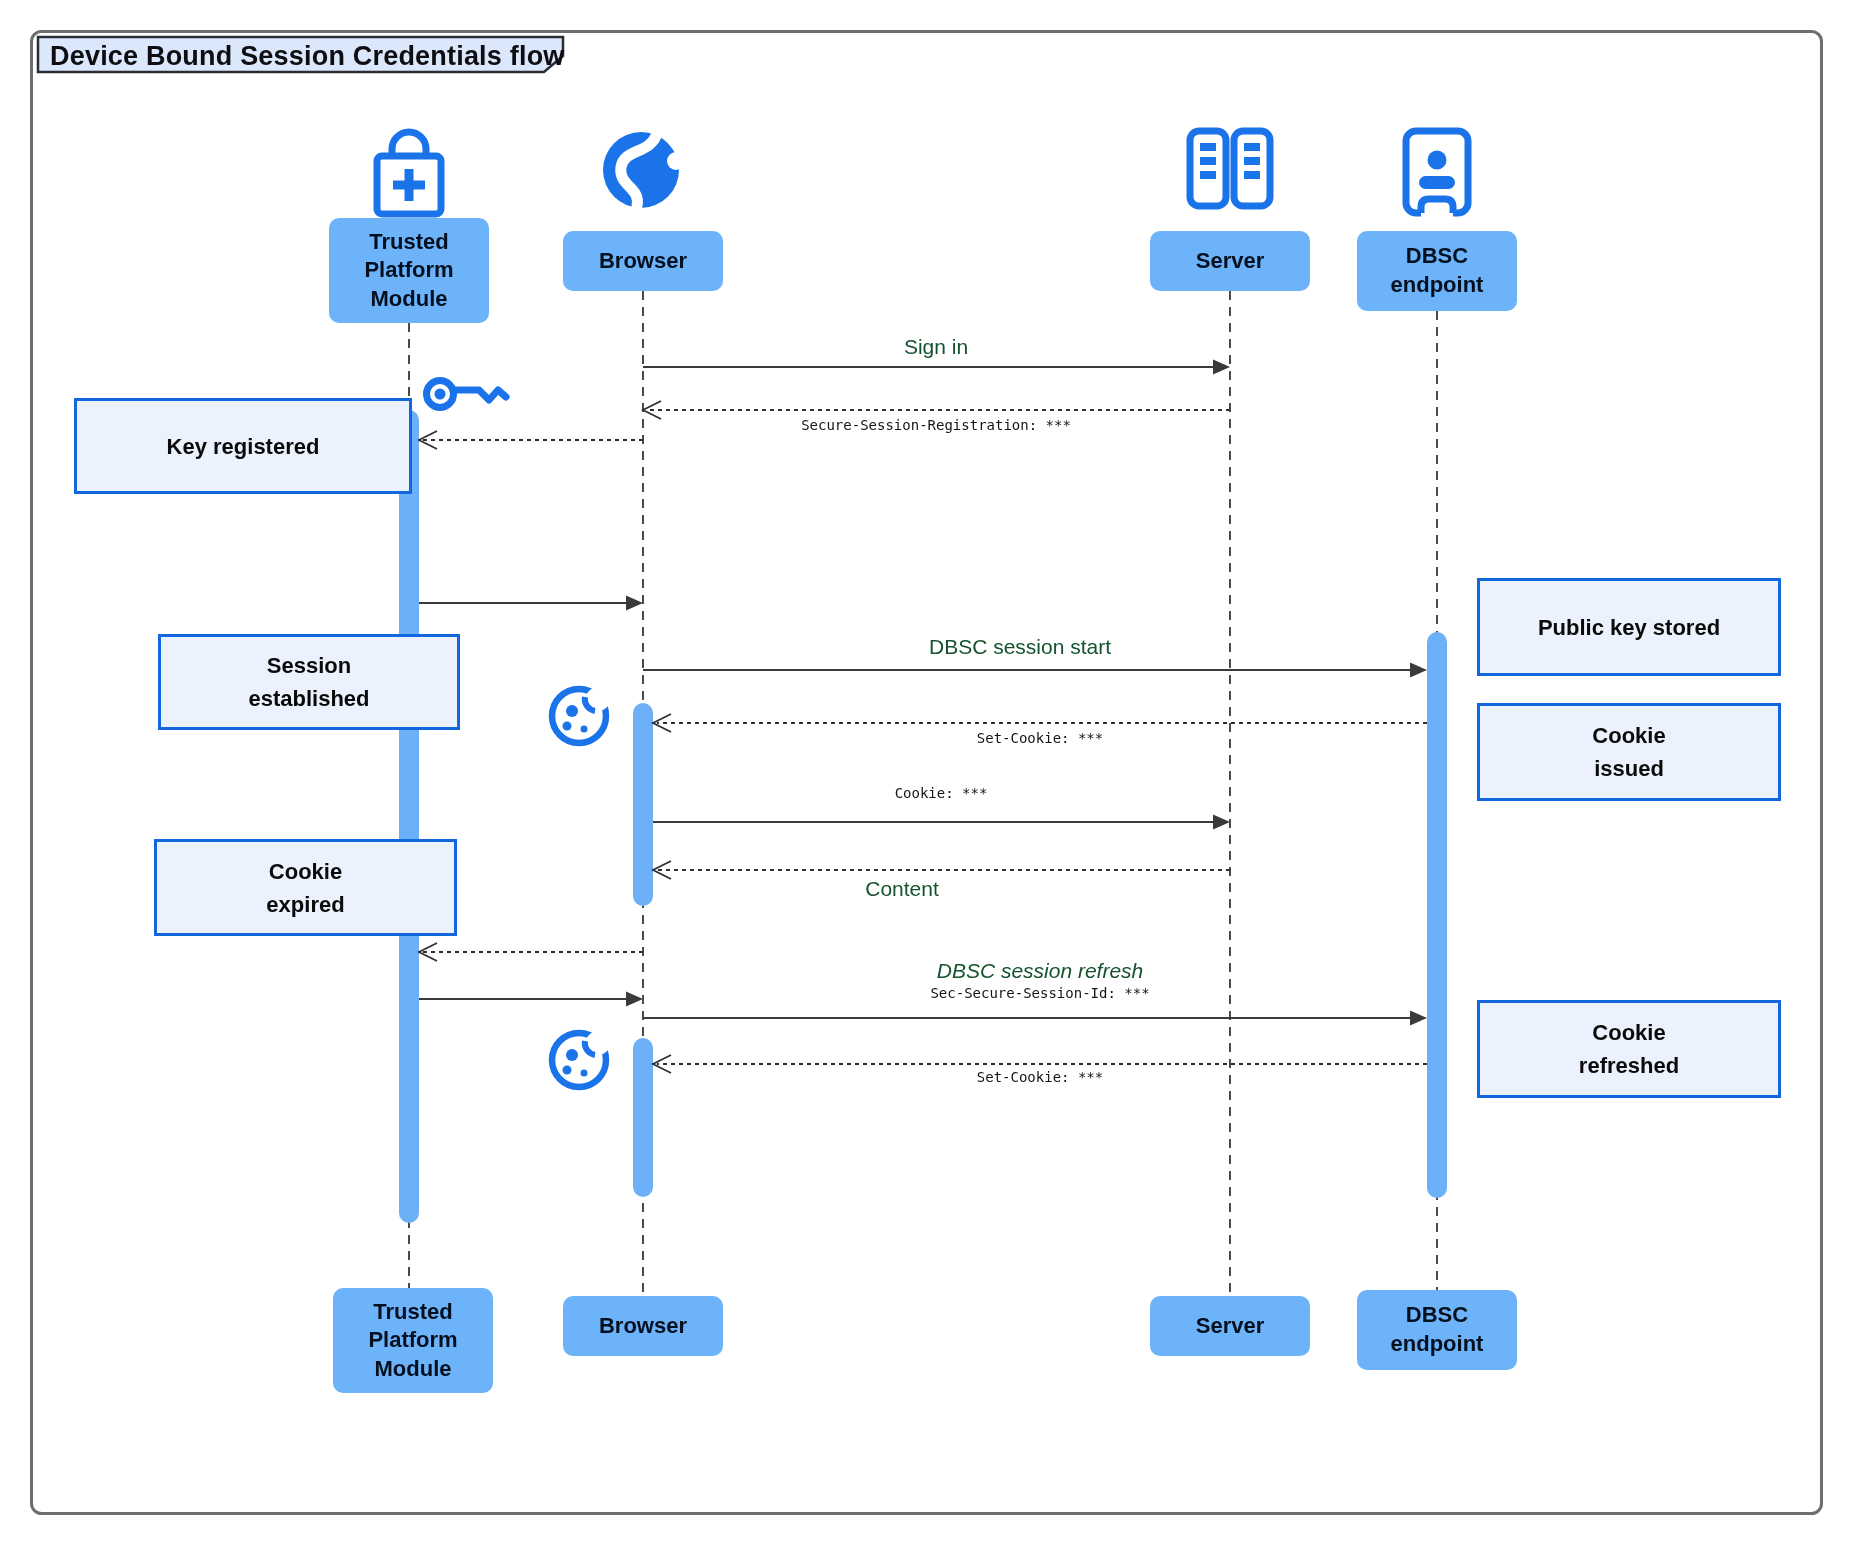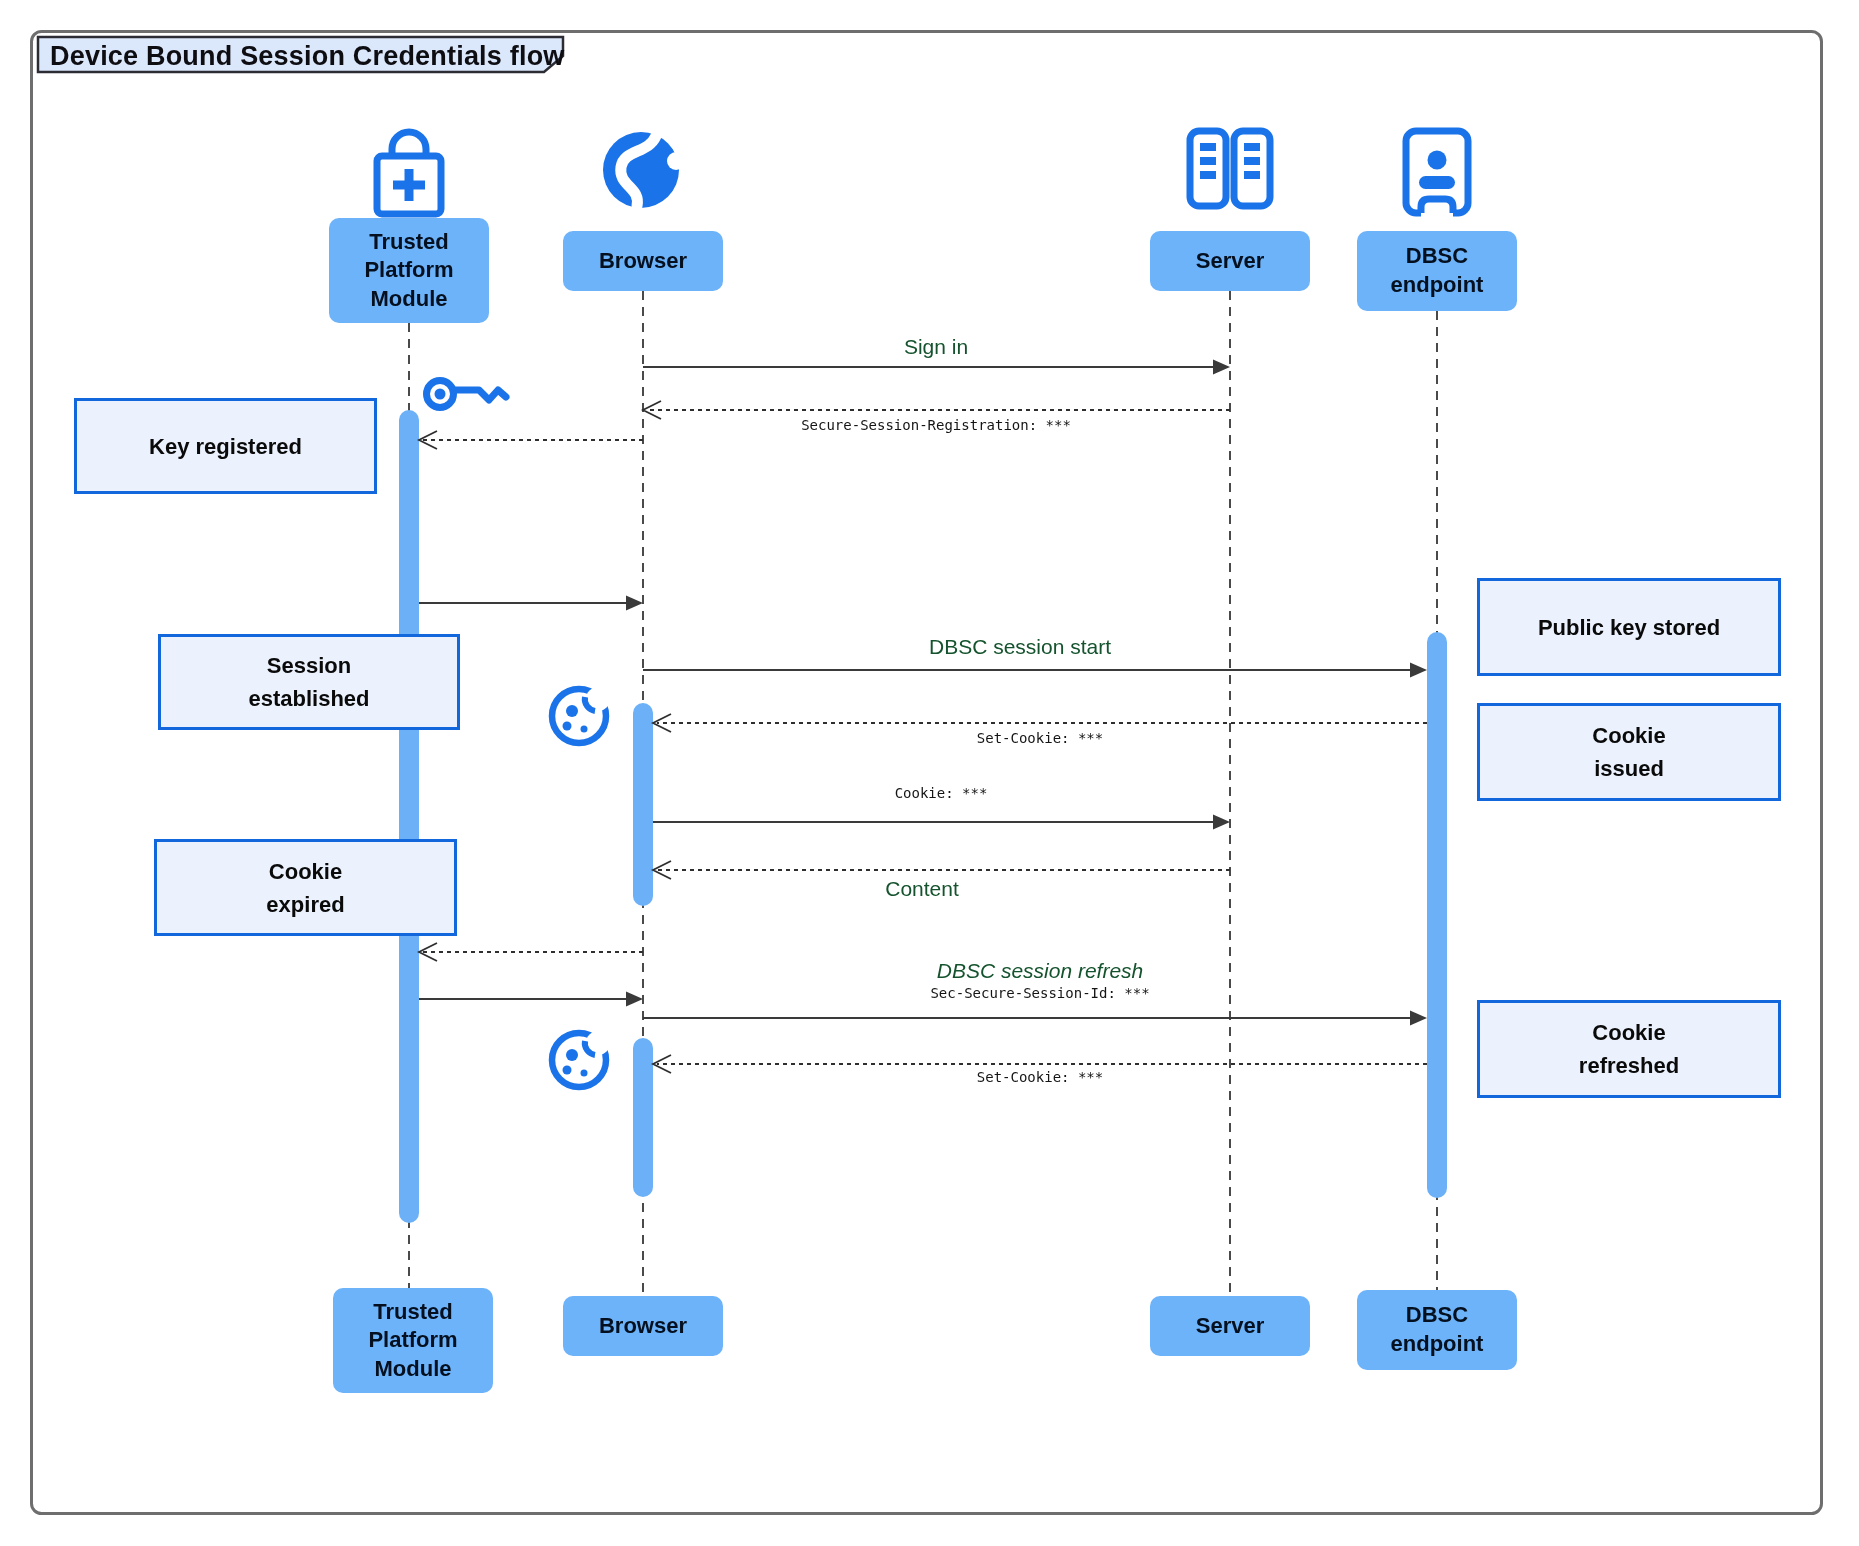--- a/index.html
+++ b/index.html
@@ -162,34 +162,34 @@
 endpoint</div>
 
   <div class="actor-box" style="left:333px; top:1288px; width:160px; height:105px;">Trusted
 Platform
 Module</div>
   <div class="actor-box" style="left:563px; top:1296px; width:160px; height:60px;">Browser</div>
   <div class="actor-box" style="left:1150px; top:1296px; width:160px; height:60px;">Server</div>
   <div class="actor-box" style="left:1357px; top:1290px; width:160px; height:80px;">DBSC
 endpoint</div>
 
-  <div class="note" style="left:74px; top:398px; width:303px; height:96px;">Key registered</div>
+  <div class="note" style="left:74px; top:398px; width:338px; height:96px;">Key registered</div>
   <div class="note" style="left:158px; top:634px; width:302px; height:96px;">Session
 established</div>
   <div class="note" style="left:154px; top:839px; width:303px; height:97px;">Cookie
 expired</div>
   <div class="note" style="left:1477px; top:578px; width:304px; height:98px;">Public key stored</div>
   <div class="note" style="left:1477px; top:703px; width:304px; height:98px;">Cookie
 issued</div>
   <div class="note" style="left:1477px; top:1000px; width:304px; height:98px;">Cookie
 refreshed</div>
 
   <div class="msg" style="left:936px; top:335px;">Sign in</div>
   <div class="msg mono" style="left:936px; top:417px;">Secure-Session-Registration: ***</div>
   <div class="msg" style="left:1020px; top:635px;">DBSC session start</div>
   <div class="msg mono" style="left:1040px; top:730px;">Set-Cookie: ***</div>
   <div class="msg mono" style="left:941px; top:785px;">Cookie: ***</div>
-  <div class="msg" style="left:922px; top:877px;">Content</div>
+  <div class="msg" style="left:902px; top:877px;">Content</div>
   <div class="msg" style="left:1040px; top:959px;font-style:italic;">DBSC session refresh</div>
   <div class="msg mono" style="left:1040px; top:985px;">Sec-Secure-Session-Id: ***</div>
   <div class="msg mono" style="left:1040px; top:1069px;">Set-Cookie: ***</div>
 
 </div>
 
 </body></html>

